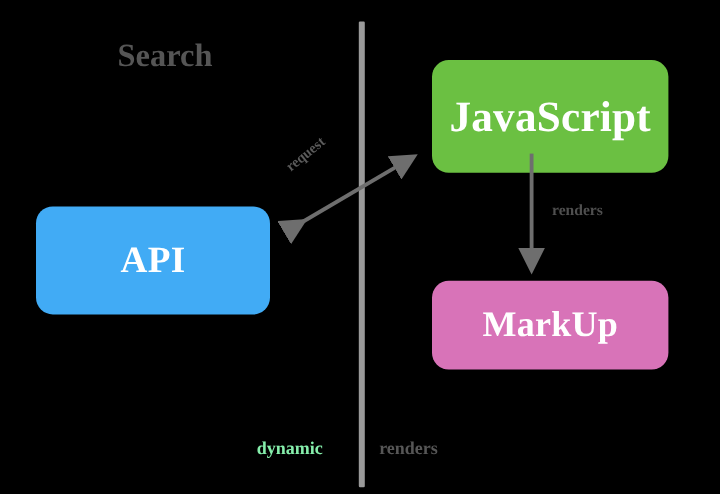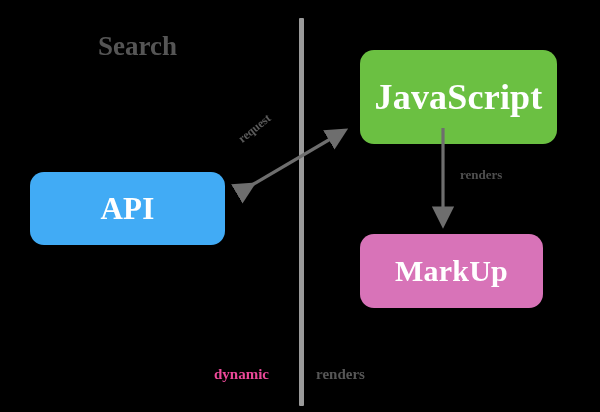--- a/index.html
+++ b/index.html
@@ -34,36 +34,36 @@
     color: #ffffff;
     font-weight: bold;
     letter-spacing: 0.2px;
     text-align: center;
     box-sizing: border-box;
   }
   .node-api {
     left: 30px;
     top: 172px;
     width: 195px;
-    height: 73px;
+    height: 90px;
     background: #41abf5;
     font-size: 31px;
   }
   .node-js {
     left: 360px;
     top: 50px;
     width: 197px;
     height: 94px;
     background: #6bc042;
     font-size: 36px;
   }
   .node-markup {
     left: 360px;
     top: 234px;
-    width: 183px;
+    width: 197px;
     height: 74px;
     background: #d873b8;
     font-size: 30px;
   }
 
   
   .faint {
     position: absolute;
     color: #5b5b5b;
     font-weight: bold;
@@ -85,21 +85,21 @@
   .label-render {
     left: 460px;
     top: 167px;
     font-size: 13px;
     color: #4f4f4f;
   }
   .label-bottom-left {
     left: 214px;
     top: 366px;
     font-size: 15px;
-    color: #ec4899;
+    color: #86efac;
   }
   .label-bottom-right {
     left: 316px;
     top: 366px;
     font-size: 15px;
     color: #565656;
   }
 
   
   .arrow-layer {

